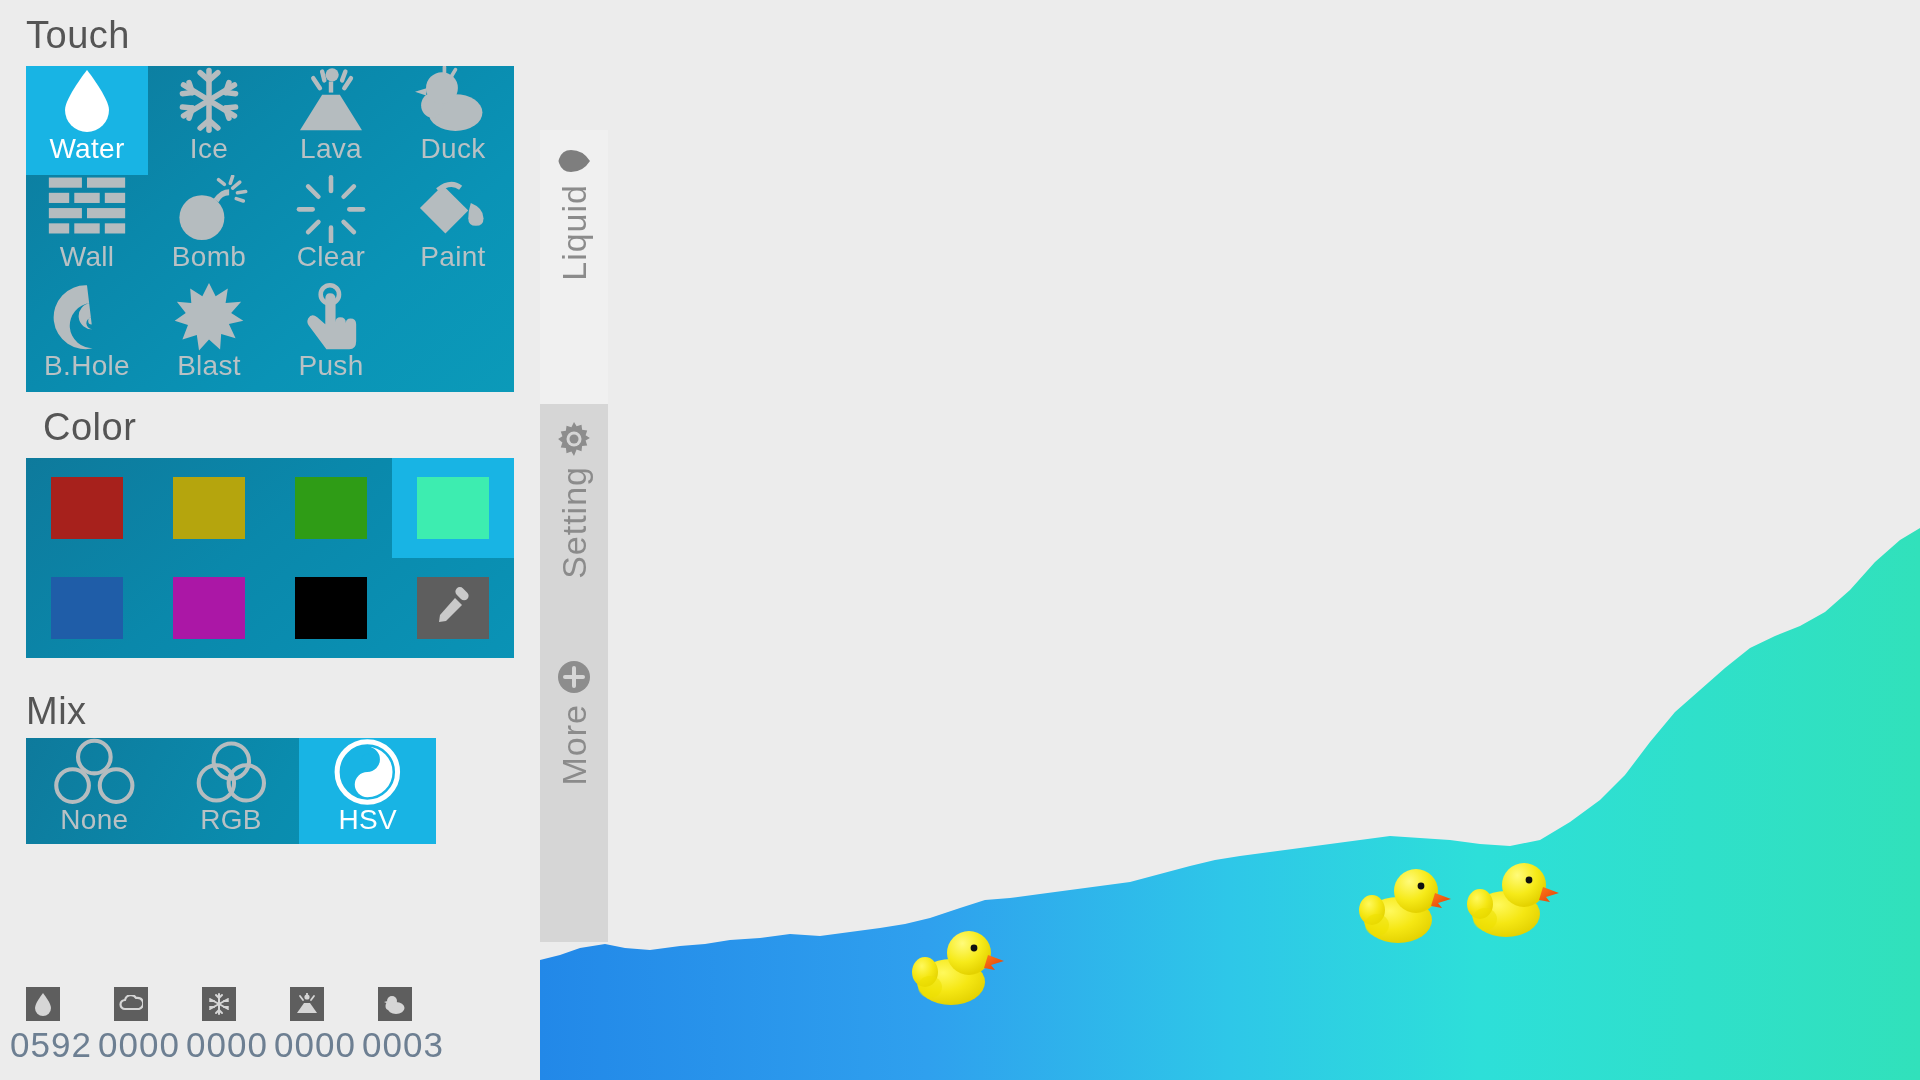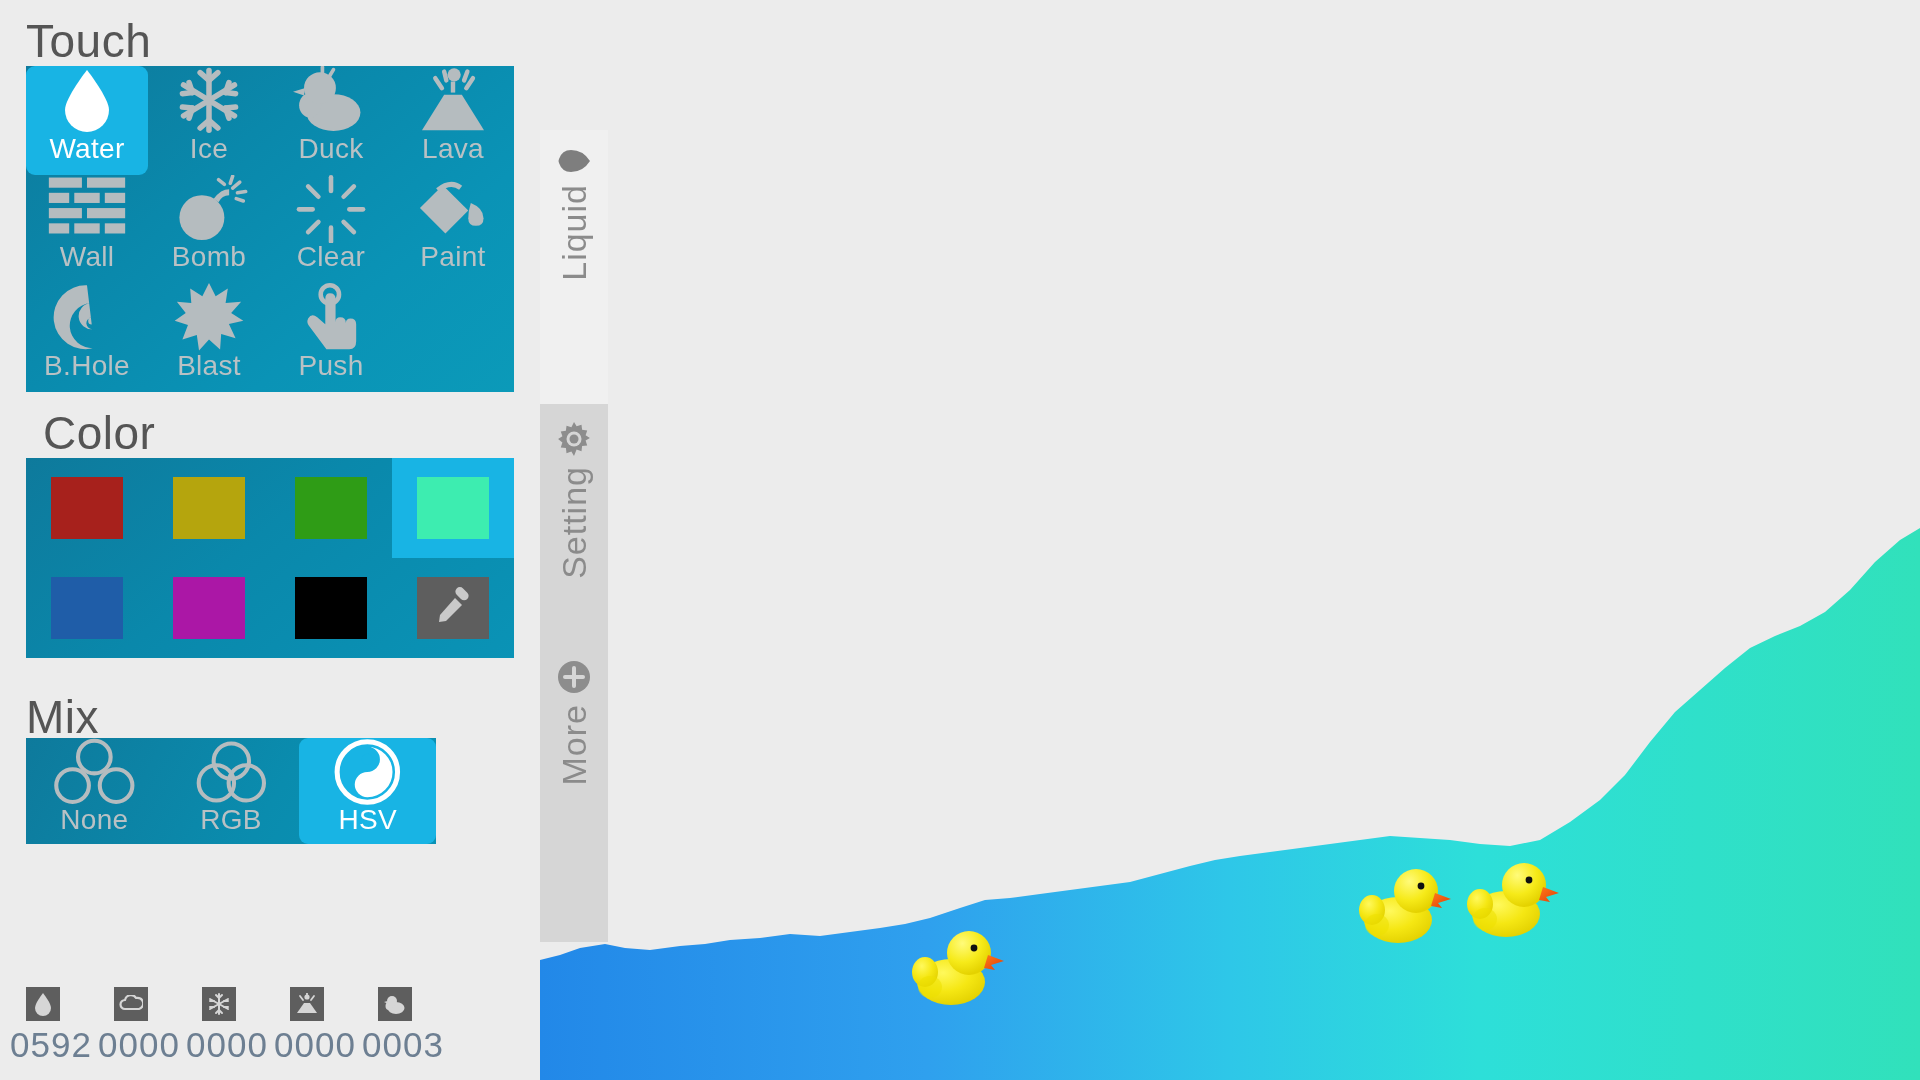--- a/index.html
+++ b/index.html
@@ -14,21 +14,21 @@
   
   #sim-canvas{position:absolute;inset:0;width:1920px;height:1080px;}
   #sim-canvas svg{display:block;width:1920px;height:1080px;}
 
   
   #left-panel{
     position:absolute;left:0;top:0;width:540px;height:1080px;
     background:#ececec;
   }
   .section-title{
-    color:#555;font-size:46px;font-weight:300;letter-spacing:.5px;
+    color:#555;font-size:38px;font-weight:300;letter-spacing:.5px;
     margin:0;padding:0 0 6px 26px;
     font-family:"Liberation Sans", sans-serif;
   }
   #touch-title{position:absolute;left:0;top:14px;}
   #color-title{position:absolute;left:0;top:406px;margin-left:17px;}
   #mix-title{position:absolute;left:0;top:690px;}
 
   
   .tile-grid{
     position:absolute;
@@ -55,21 +55,21 @@
     background:linear-gradient(120deg,#0e7a9c 0%,#0a8cae 60%,#0a93b6 100%);
   }
 
   .tile{
     position:relative;
     display:flex;flex-direction:column;align-items:center;justify-content:flex-end;
     padding-bottom:4px;
     cursor:pointer;
     user-select:none;
   }
-  .tile.selected{background:#18b4e4;border-radius:9px;}
+  .tile.selected{background:#18b4e4;}
   .tile .tile-icon{
     flex:1 1 auto;display:flex;align-items:center;justify-content:center;
     width:100%;
   }
   .tile .tile-icon svg{display:block;}
   .tile .tile-label{
     color:#b9c1c4;font-size:28px;font-weight:300;line-height:1;
     padding-bottom:8px;letter-spacing:.3px;
   }
   .tile.selected .tile-label{color:#ffffff;}
@@ -235,46 +235,46 @@
           <line x1="46" y1="24" x2="55" y2="25"></line>
             <line x1="46" y1="24" x2="49" y2="15"></line>
           <line x1="16" y1="38" x2="7" y2="37"></line>
             <line x1="16" y1="38" x2="13" y2="47"></line>
         </g>
       </svg>
       <span class="tile-label">Ice</span>
     </div>
 
     <div class="tile">
-      <svg class="tile-icon" width="64" height="56" viewBox="0 0 64 56">
-        <ellipse class="ic" cx="34" cy="38" rx="22" ry="15"></ellipse>
-        <ellipse class="ic" cx="15" cy="32" rx="9" ry="10"></ellipse>
-        <circle class="ic" cx="23" cy="18" r="13"></circle>
-        <path class="ic" d="M11 18 L1 21 L10 24 Z"></path>
-        <g class="ics" stroke-width="3" stroke-linecap="round">
-          <line x1="25" y1="6" x2="25" y2="1"></line>
-          <line x1="31" y1="8" x2="34" y2="3"></line>
-        </g>
-      </svg>
-      <span class="tile-label">Duck</span>
-    </div>
-
-    <div class="tile">
       <svg class="tile-icon" width="64" height="62" viewBox="0 0 64 62">
         <path class="ic" d="M24 26 L40 26 L60 58 L4 58 Z"></path>
         <path class="ic" d="M30 24 L34 24 L34 14 L30 14 Z"></path>
         <circle class="ic" cx="33" cy="8" r="6"></circle>
         <g class="ics" stroke-width="4" stroke-linecap="round">
           <line x1="22" y1="20" x2="16" y2="11"></line>
           <line x1="44" y1="20" x2="50" y2="11"></line>
           <line x1="26" y1="13" x2="24" y2="5"></line>
           <line x1="42" y1="13" x2="45" y2="5"></line>
         </g>
       </svg>
       <span class="tile-label">Lava</span>
+    </div>
+
+    <div class="tile">
+      <svg class="tile-icon" width="64" height="56" viewBox="0 0 64 56">
+        <ellipse class="ic" cx="34" cy="38" rx="22" ry="15"></ellipse>
+        <ellipse class="ic" cx="15" cy="32" rx="9" ry="10"></ellipse>
+        <circle class="ic" cx="23" cy="18" r="13"></circle>
+        <path class="ic" d="M11 18 L1 21 L10 24 Z"></path>
+        <g class="ics" stroke-width="3" stroke-linecap="round">
+          <line x1="25" y1="6" x2="25" y2="1"></line>
+          <line x1="31" y1="8" x2="34" y2="3"></line>
+        </g>
+      </svg>
+      <span class="tile-label">Duck</span>
     </div>
 
     <div class="tile">
       <svg class="tile-icon" width="64" height="54" viewBox="0 0 64 54">
         <g class="ic">
           <rect x="2" y="2" width="26" height="8"></rect>
             <rect x="32" y="2" width="30" height="8"></rect>
           <rect x="2" y="14" width="16" height="8"></rect>
             <rect x="22" y="14" width="20" height="8"></rect>
             <rect x="46" y="14" width="16" height="8"></rect>

